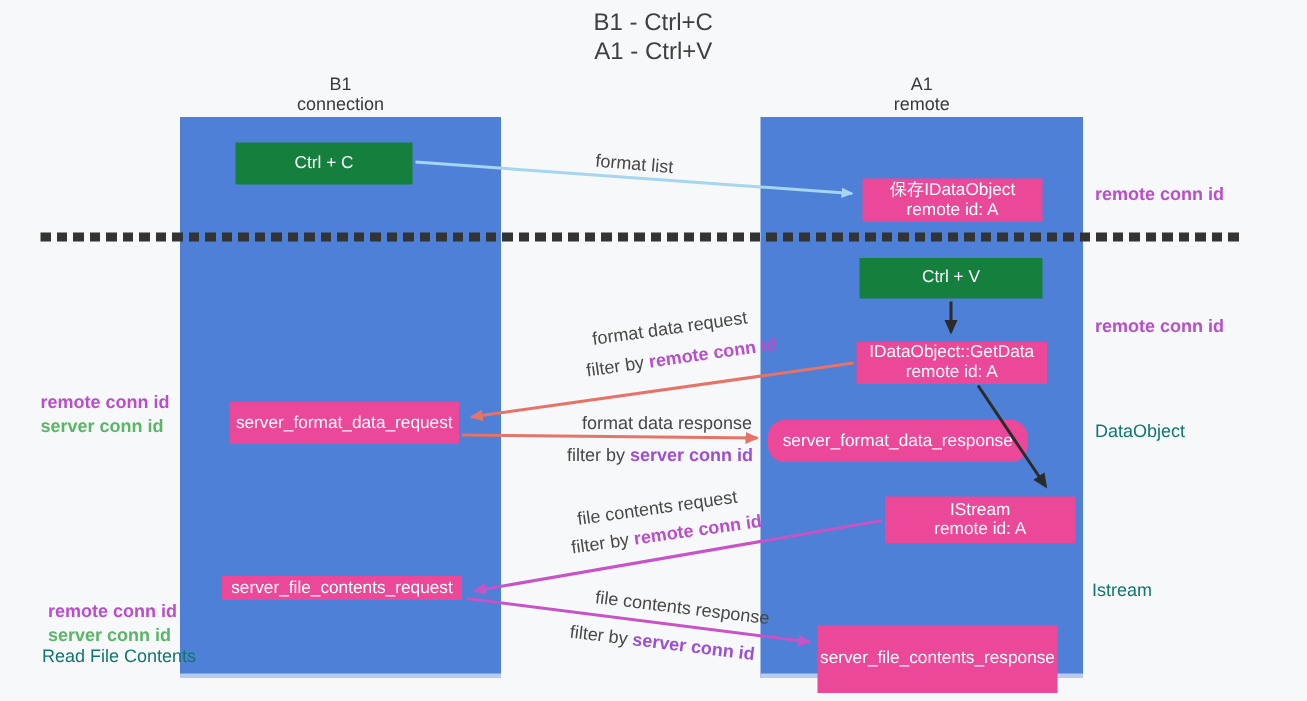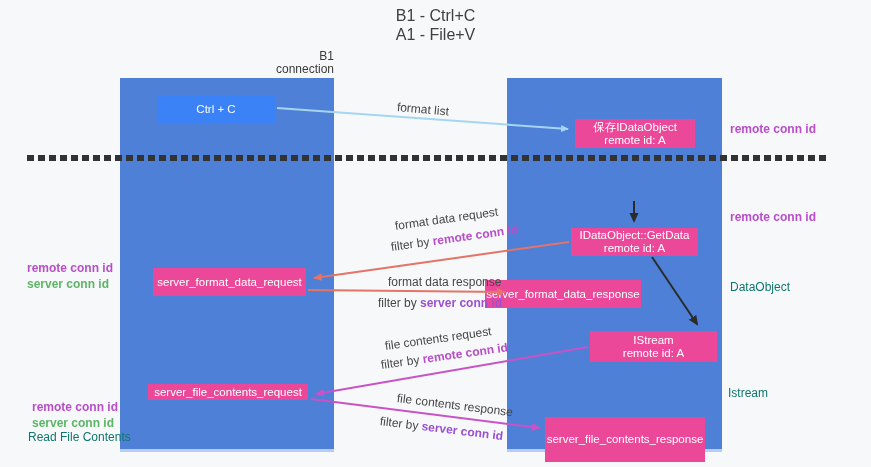--- a/index.html
+++ b/index.html
@@ -4,76 +4,83 @@
 <style>
   html,body{margin:0;padding:0;}
   body{font-family:"Liberation Sans","DejaVu Sans",sans-serif;background:#f7f8f9;}
   .stage{position:relative;width:871px;height:467px;background:#f7f8f9;overflow:hidden;}
   .abs{position:absolute;}
   .title{left:0;top:6px;width:871px;text-align:center;font-size:16px;line-height:19px;color:#404040;}
   .lane-header{top:50px;text-align:center;font-size:12px;line-height:13px;color:#3a3a3a;}
   .lane{background:#4d80d6;border-bottom:3px solid #b8ccf0;}
   .lane-b1{left:120px;top:78px;width:214px;height:371px;}
   .lane-a1{left:507px;top:78px;width:215px;height:371px;}
-  .hdr-b1{left:120px;width:214px;text-align:right;}
+  .hdr-b1{left:120px;width:214px;}
   .hdr-a1{left:507px;width:215px;}
   .dashed-line{left:27px;top:155px;width:803px;height:6px;
     background:repeating-linear-gradient(90deg,#333 0 7px,transparent 7px 11px);}
   .box{display:flex;align-items:center;justify-content:center;text-align:center;
     color:#fff;font-size:11.5px;line-height:13px;z-index:3;}
   .orange{background:#ec4899;}
-  .green{background:#3b82f6;}
+  .green{background:#15803d;}
   .b-ctrlc{left:157px;top:95px;width:118px;height:28px;}
   .b-save{left:575px;top:119px;width:120px;height:29px;}
   .b-ctrlv{left:573px;top:172px;width:122px;height:27px;}
   .b-getdata{left:571px;top:228px;width:127px;height:28px;}
   .b-fmtreq{left:153px;top:268px;width:153px;height:28px;}
-  .b-fmtresp{left:485px;top:280px;width:156px;height:28px;}
+  .b-fmtresp{left:512px;top:280px;width:173px;height:28px;border-radius:11px;}
   .b-istream{left:590px;top:331px;width:127px;height:31px;}
   .b-filereq{left:148px;top:384px;width:160px;height:16px;}
   .b-fileresp{left:545px;top:417px;width:160px;height:45px;}
   .flow-label{font-size:12px;color:#474747;white-space:nowrap;z-index:5;transform-origin:left center;}
   .side-label{font-size:12px;white-space:nowrap;z-index:5;}
   .remote{color:#b84ec9;font-weight:bold;}
   .servergreen{color:#5cb567;font-weight:bold;}
   .serverviolet{color:#9b50d2;font-weight:bold;}
   .black-label{color:#0f766e;margin-top:48px;}
   svg.arrows{left:0;top:0;z-index:4;pointer-events:none;}
 </style>
 </head>
 <body>
 
 <div class="stage">
 
   <div class="abs title">
     <div>B1 - Ctrl+C</div>
-    <div>A1 - File+V</div>
+    <div>A1 - Ctrl+V</div>
   </div>
 
   <div class="abs lane-header hdr-b1">
     <div>B1</div>
     <div>connection</div>
+  </div>
+  <div class="abs lane-header hdr-a1">
+    <div>A1</div>
+    <div>remote</div>
   </div>
 
   <div class="abs lane lane-b1"></div>
   <div class="abs lane lane-a1"></div>
 
   <div class="abs dashed-line"></div>
 
   <div class="abs box green b-ctrlc">
     <span>Ctrl + C</span>
   </div>
 
   <div class="abs box orange b-save">
     <span>
       <span style="display:block">保存IDataObject</span>
       <span style="display:block">remote id: A</span>
     </span>
   </div>
 
+  <div class="abs box green b-ctrlv">
+    <span>Ctrl + V</span>
+  </div>
 
   <div class="abs box orange b-getdata">
     <span>
       <span style="display:block">IDataObject::GetData</span>
       <span style="display:block">remote id: A</span>
     </span>
   </div>
 
   <div class="abs box orange b-fmtreq">
     <span>server_format_data_request</span>

